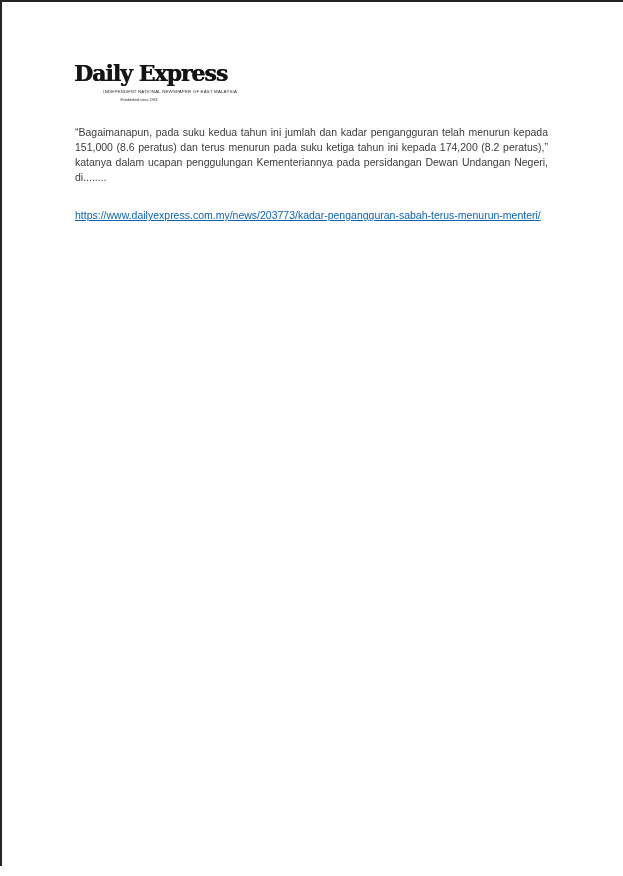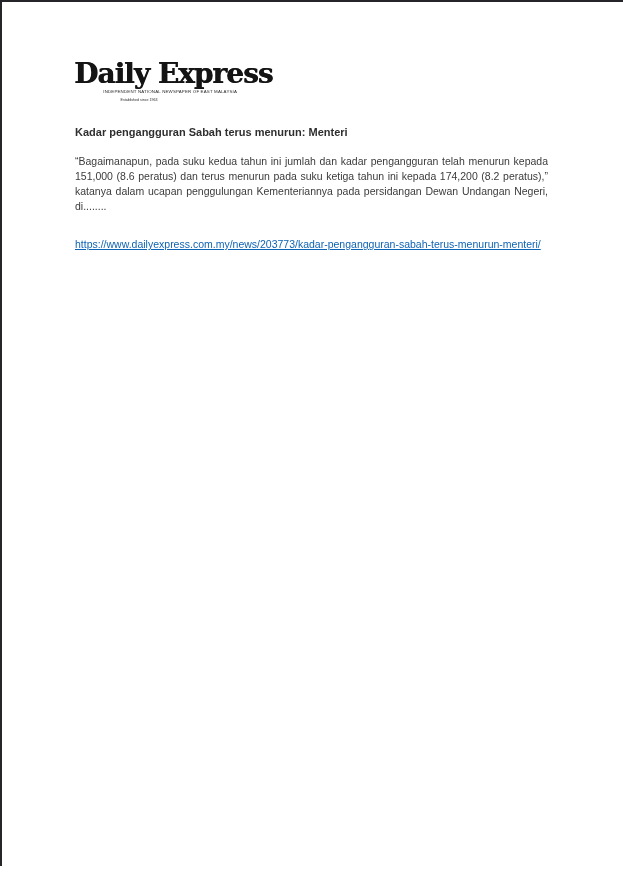--- a/index.html
+++ b/index.html
@@ -35,21 +35,21 @@
     position: absolute;
     top: 60px;
     left: 74px;
     width: 130px;
     text-align: center;
     color: #141414;
   }
   .logo {
     font-family: "DejaVu Serif", serif;
     font-weight: bold;
-    font-size: 28px;
+    font-size: 22px;
     line-height: 27px;
     letter-spacing: -1px;
     white-space: nowrap;
     text-shadow: 0.5px 0 #141414;
   }
   .tagline {
     font-size: 8px;
     line-height: 9px;
     white-space: nowrap;
     transform: scale(0.55);
@@ -103,21 +103,20 @@
   <div class="border-top"></div>
   <div class="border-left"></div>
 
   <div class="masthead">
     <div class="logo">Daily Express</div>
     <div class="tagline">INDEPENDENT NATIONAL NEWSPAPER OF EAST MALAYSIA</div>
     <div class="established">Established since 1963</div>
   </div>
 
   <div class="content">
-    <div class="headline">Kadar pengangguran Sabah terus menurun: Menteri</div>
 
 
 
     <p class="para">“Bagaimanapun, pada suku kedua tahun ini jumlah dan kadar pengangguran telah menurun kepada 151,000 (8.6 peratus) dan terus menurun pada suku ketiga tahun ini kepada 174,200 (8.2 peratus),” katanya dalam ucapan penggulungan Kementeriannya pada persidangan Dewan Undangan Negeri, di........</p>
 
     <p class="link-p"><a href="#" style="color: rgb(14, 99, 180);">https://www.dailyexpress.com.my/news/203773/kadar-pengangguran-sabah-terus-menurun-menteri/</a></p>
   </div>
 </div>
 
 </body></html>

